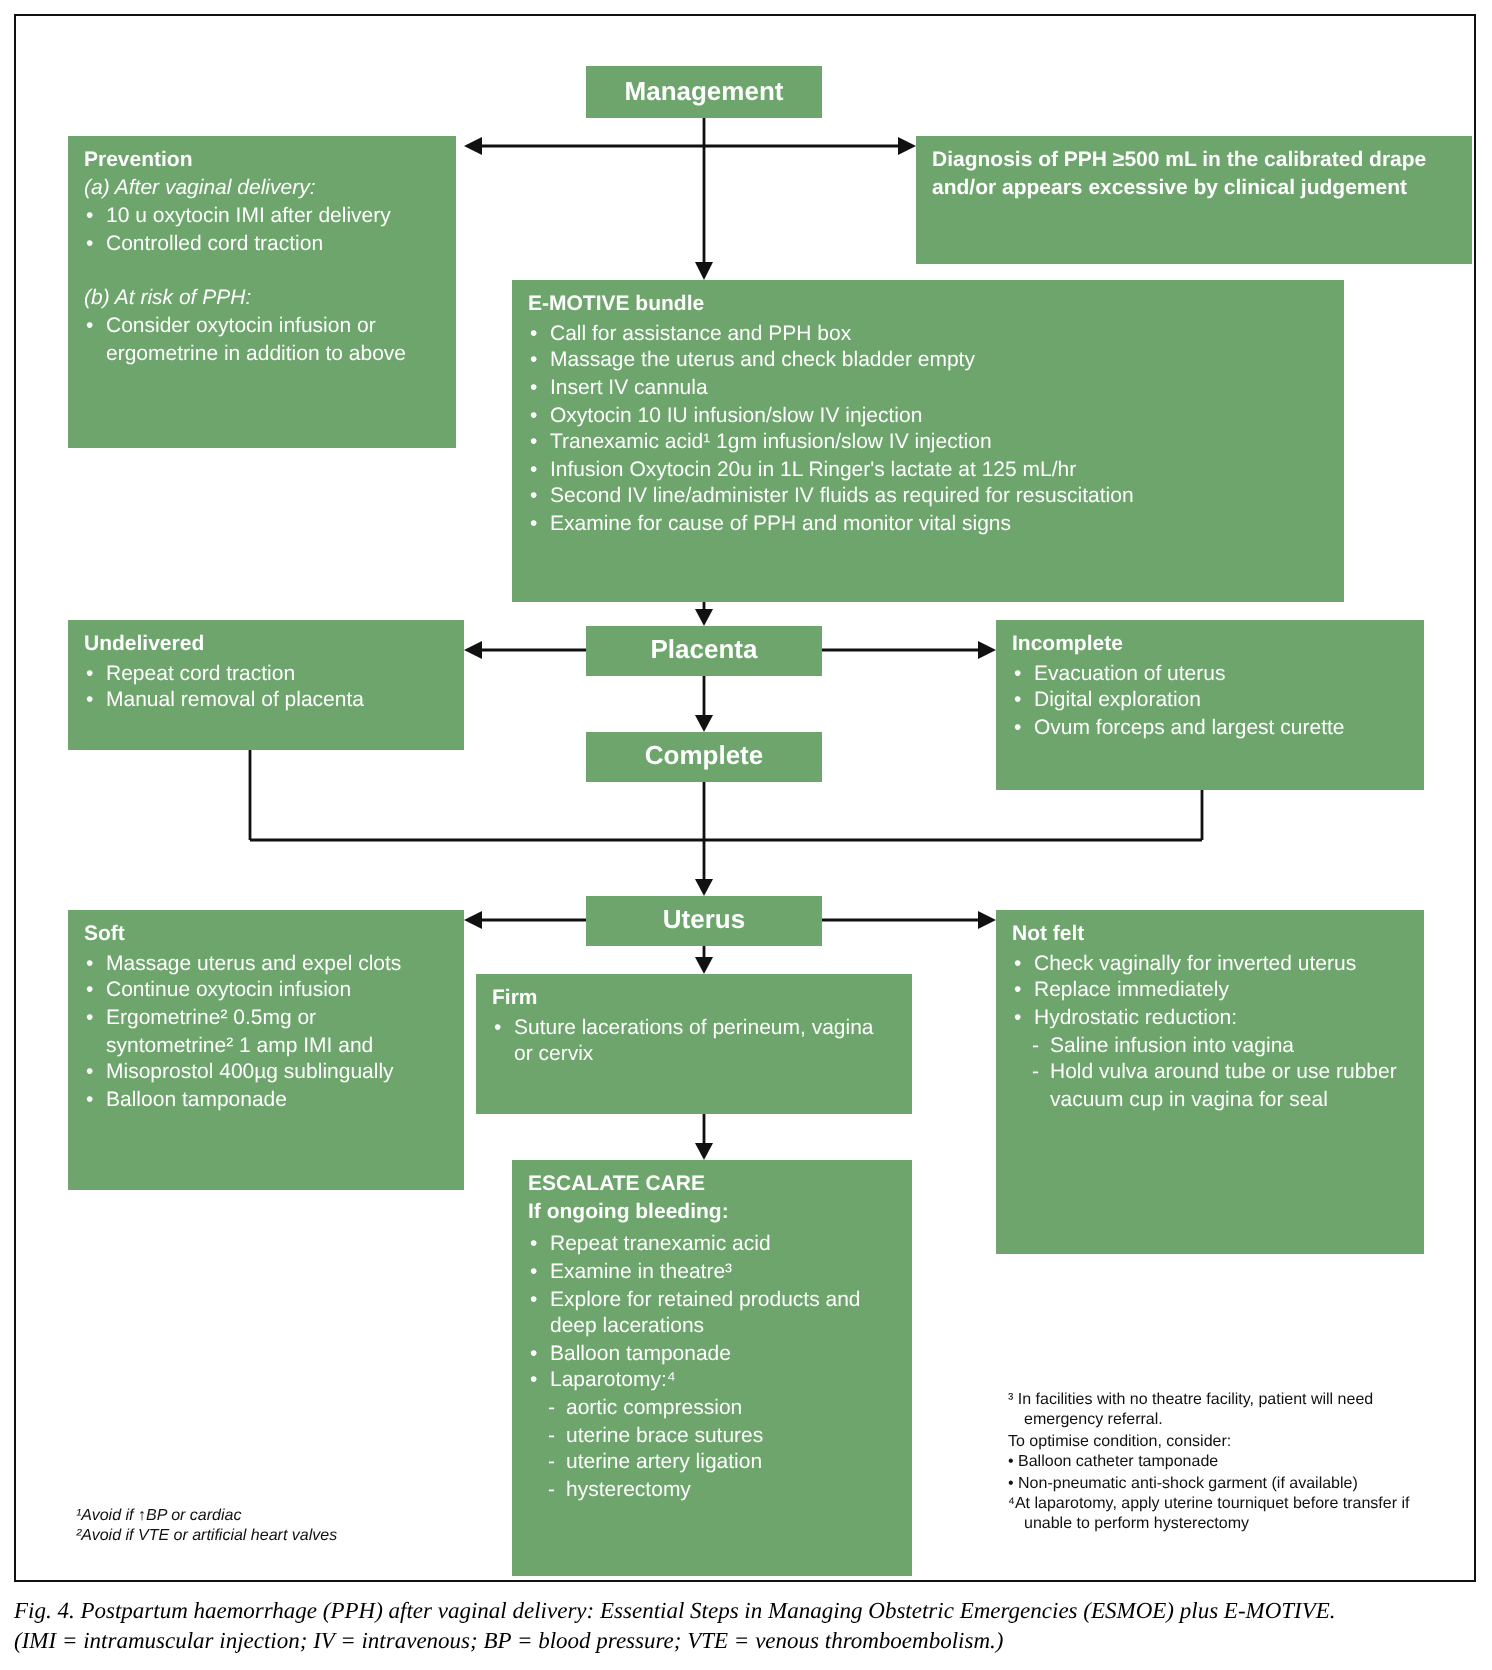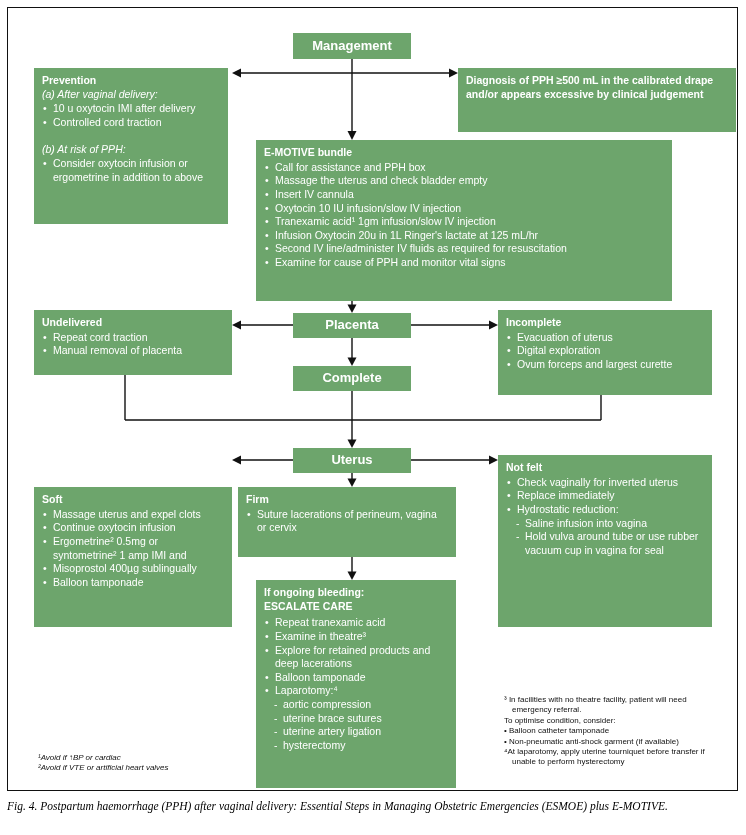--- a/index.html
+++ b/index.html
@@ -119,21 +119,21 @@
 </div>
 
 <div class="box label-box" style="left:293px;top:366px;width:118px;height:25px;">
   <span>Complete</span>
 </div>
 
 <div class="box label-box" style="left:293px;top:448px;width:118px;height:25px;">
   <span>Uterus</span>
 </div>
 
-<div class="box" style="left:34px;top:455px;width:198px;height:140px;margin-top:32px;">
+<div class="box" style="left:34px;top:455px;width:198px;height:140px;">
   <div class="title">Soft</div>
   <ul class="bullets">
     <li>Massage uterus and expel clots</li>
     <li>Continue oxytocin infusion</li>
     <li>Ergometrine² 0.5mg or syntometrine² 1 amp IMI and</li>
     <li>Misoprostol 400µg sublingually</li>
     <li>Balloon tamponade</li>
   </ul>
 </div>
 
@@ -151,22 +151,22 @@
 </div>
 
 <div class="box" style="left:238px;top:487px;width:218px;height:70px;">
   <div class="title">Firm</div>
   <ul class="bullets">
     <li>Suture lacerations of perineum, vagina or cervix</li>
   </ul>
 </div>
 
 <div class="box" style="left:256px;top:580px;width:200px;height:208px;">
+  <div class="title">ESCALATE CARE</div>
   <div class="title">If ongoing bleeding:</div>
-  <div class="title">ESCALATE CARE</div>
   <ul class="bullets" style="margin-top:3px;">
     <li>Repeat tranexamic acid</li>
     <li>Examine in theatre³</li>
     <li>Explore for retained products and deep lacerations</li>
     <li>Balloon tamponade</li>
     <li>Laparotomy:⁴</li>
   </ul>
   <ul class="dashes">
     <li>aortic compression</li>
     <li>uterine brace sutures</li>
@@ -183,13 +183,14 @@
 <div class="footnote" style="left:504px;top:695px;width:210px;">
   <div class="fn-hang">³ In facilities with no theatre facility, patient will need emergency referral.</div>
   <div>To optimise condition, consider:</div>
   <div class="fn-hang">• Balloon catheter tamponade</div>
   <div class="fn-hang">• Non-pneumatic anti-shock garment (if available)</div>
   <div class="fn-hang">⁴At laparotomy, apply uterine tourniquet before transfer if unable to perform hysterectomy</div>
 </div>
 
 <div class="caption">
   <div>Fig. 4. Postpartum haemorrhage (PPH) after vaginal delivery: Essential Steps in Managing Obstetric Emergencies (ESMOE) plus E-MOTIVE.</div>
+  <div>(IMI = intramuscular injection; IV = intravenous; BP = blood pressure; VTE = venous thromboembolism.)</div>
 </div>
 
 </body></html>

